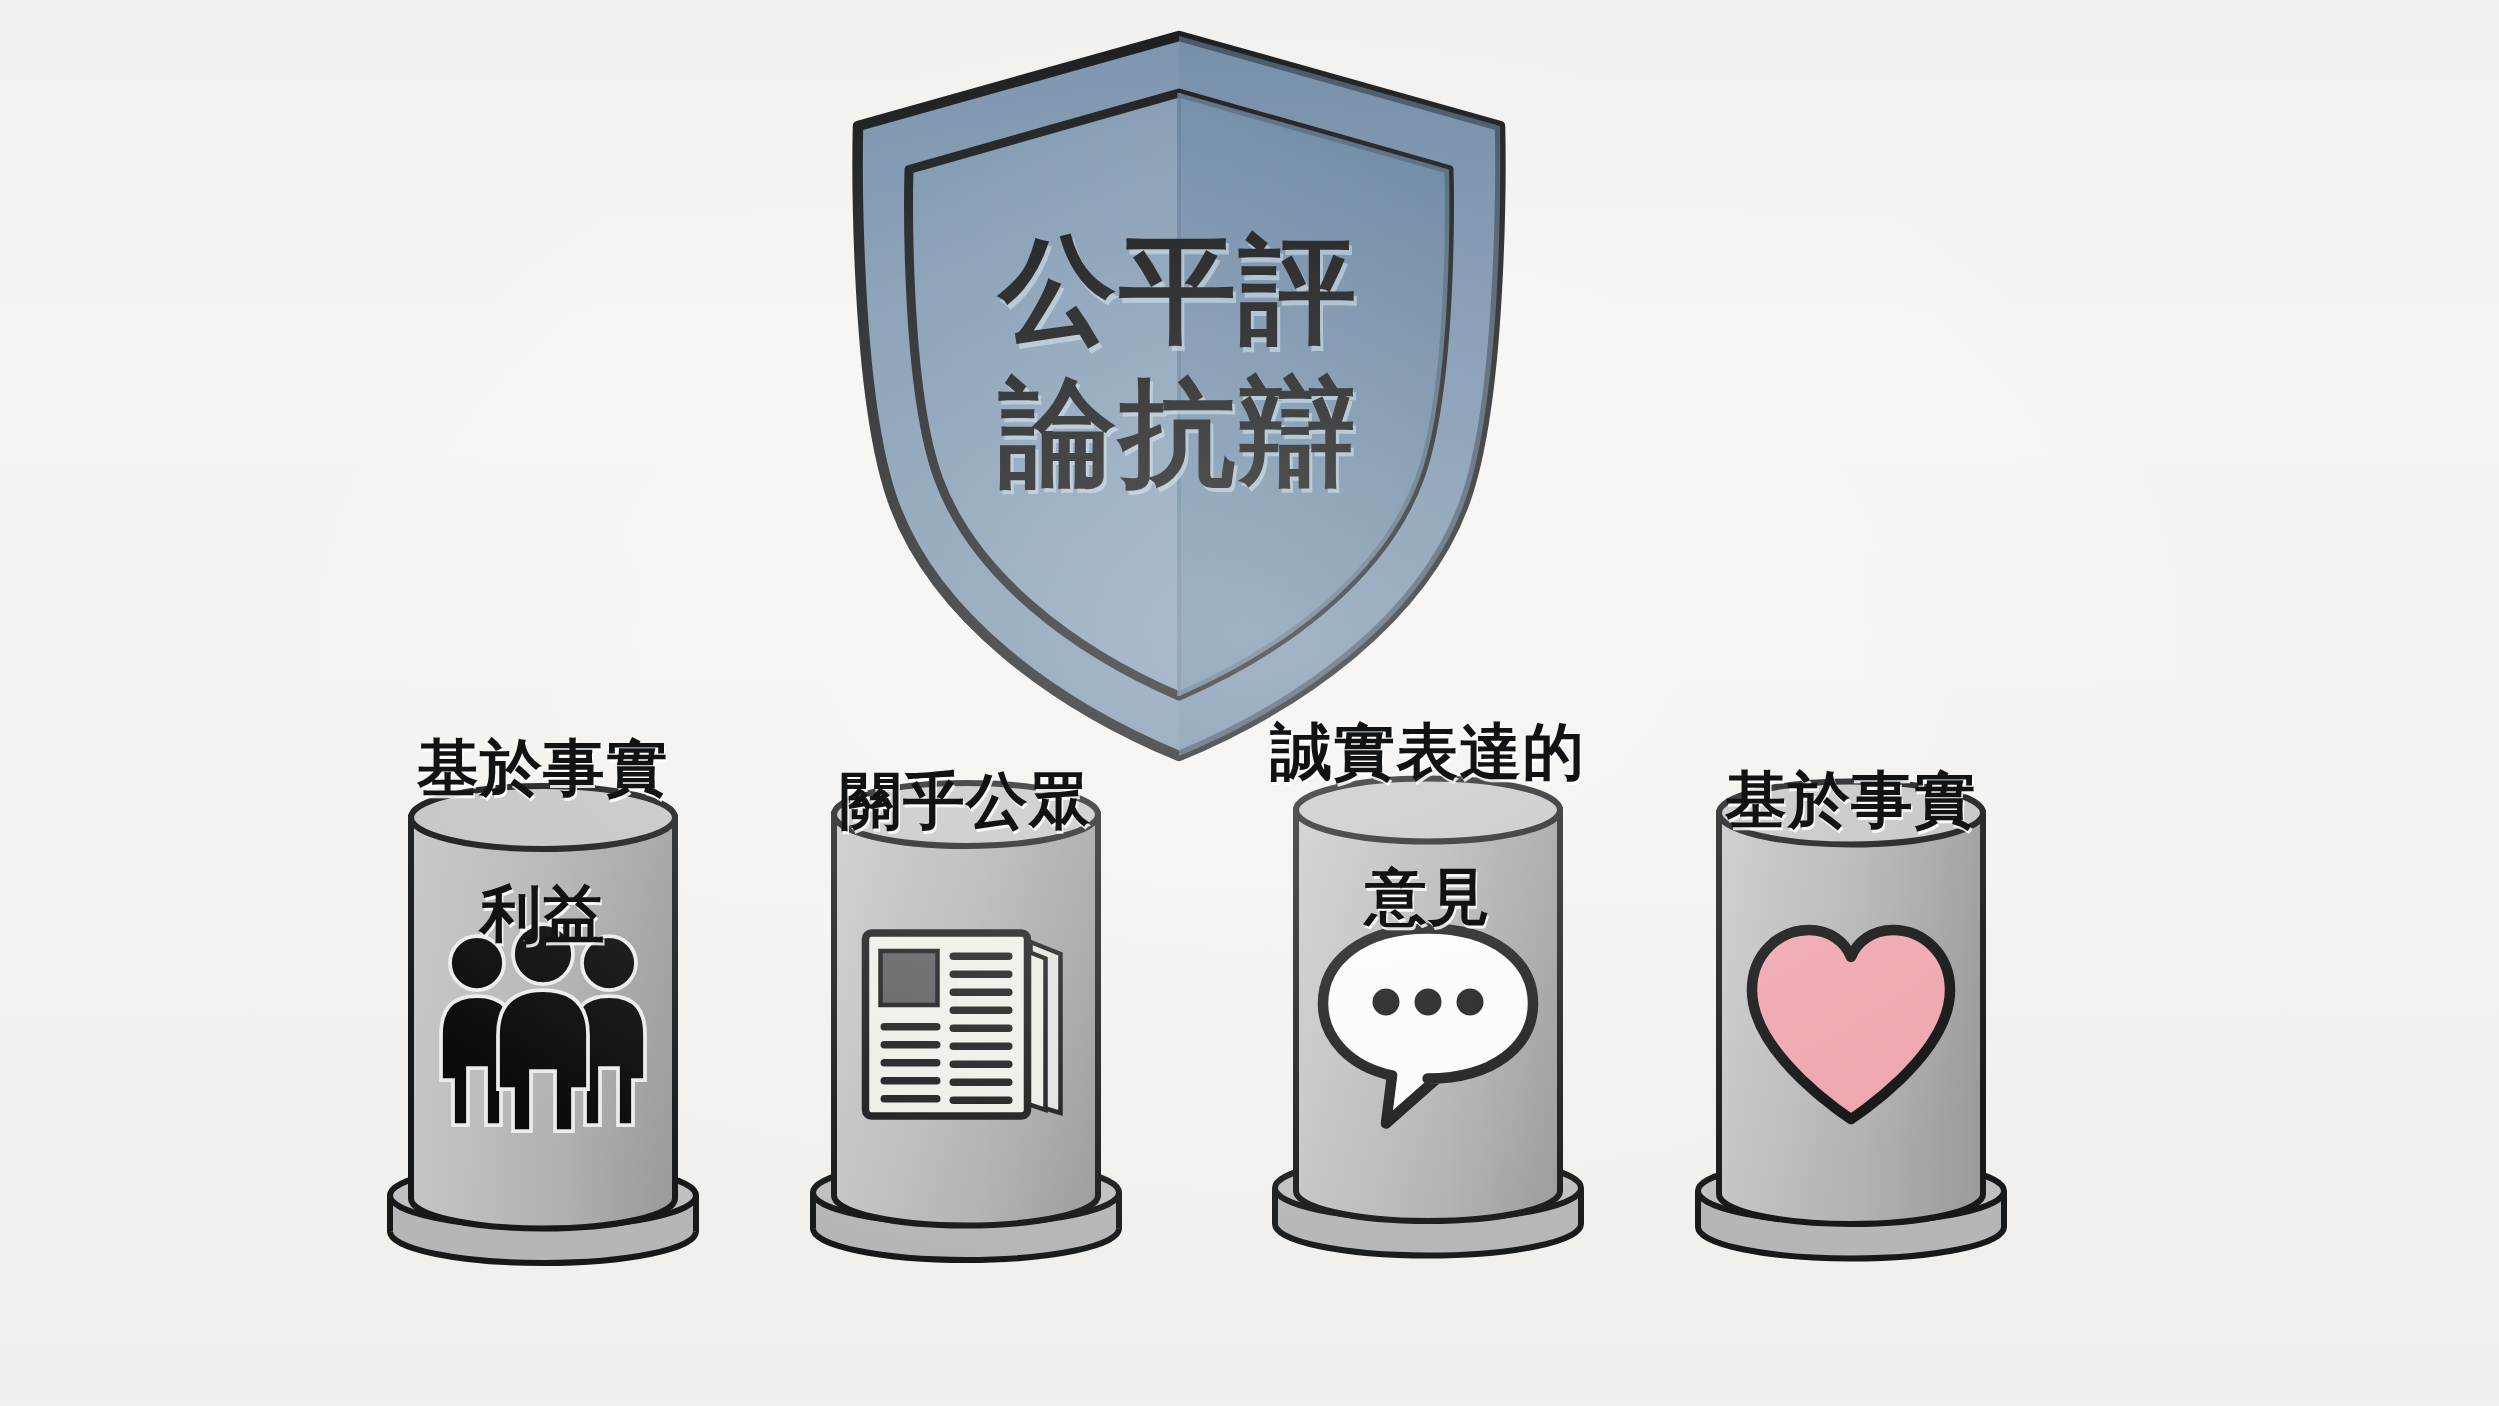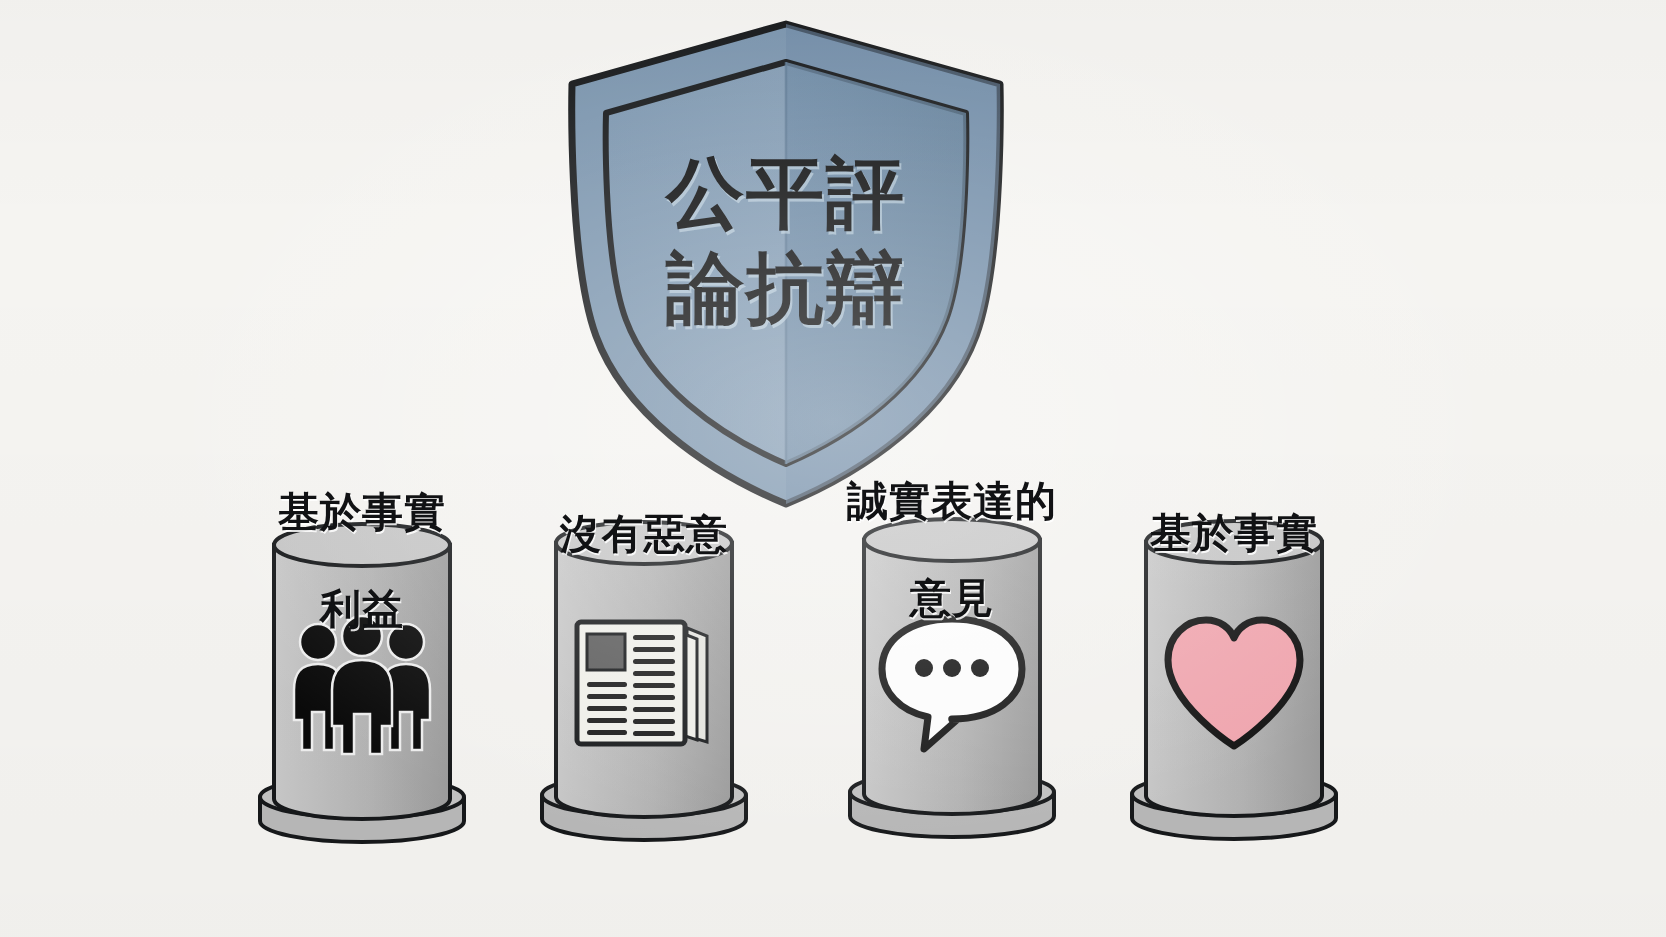--- a/index.html
+++ b/index.html
@@ -192,21 +192,21 @@
                      L72 138 L72 98 L88 98 L88 138 L100 138 L100 110 L110 110 L110 74
                      C110 56 102 44 80 44 Z"></path>
           </g>
         </svg>
       </div>
     </div>
   </div>
 
   <div class="pillar p2">
     <div class="cap-label lbl-2">
-      <span>沒有惡意</span>
+      <span>關乎公眾</span>
     </div>
 
     <div class="body-wrap bdy-2">
       <svg viewBox="0 0 220 330" width="220" height="330" aria-hidden="true">
         <defs>
           <linearGradient id="colGrad2" x1="0" y1="0" x2="1" y2="0">
             <stop offset="0%" stop-color="#c9c9c9"></stop>
             <stop offset="55%" stop-color="#b4b4b4"></stop>
             <stop offset="100%" stop-color="#9c9c9c"></stop>
           </linearGradient>

